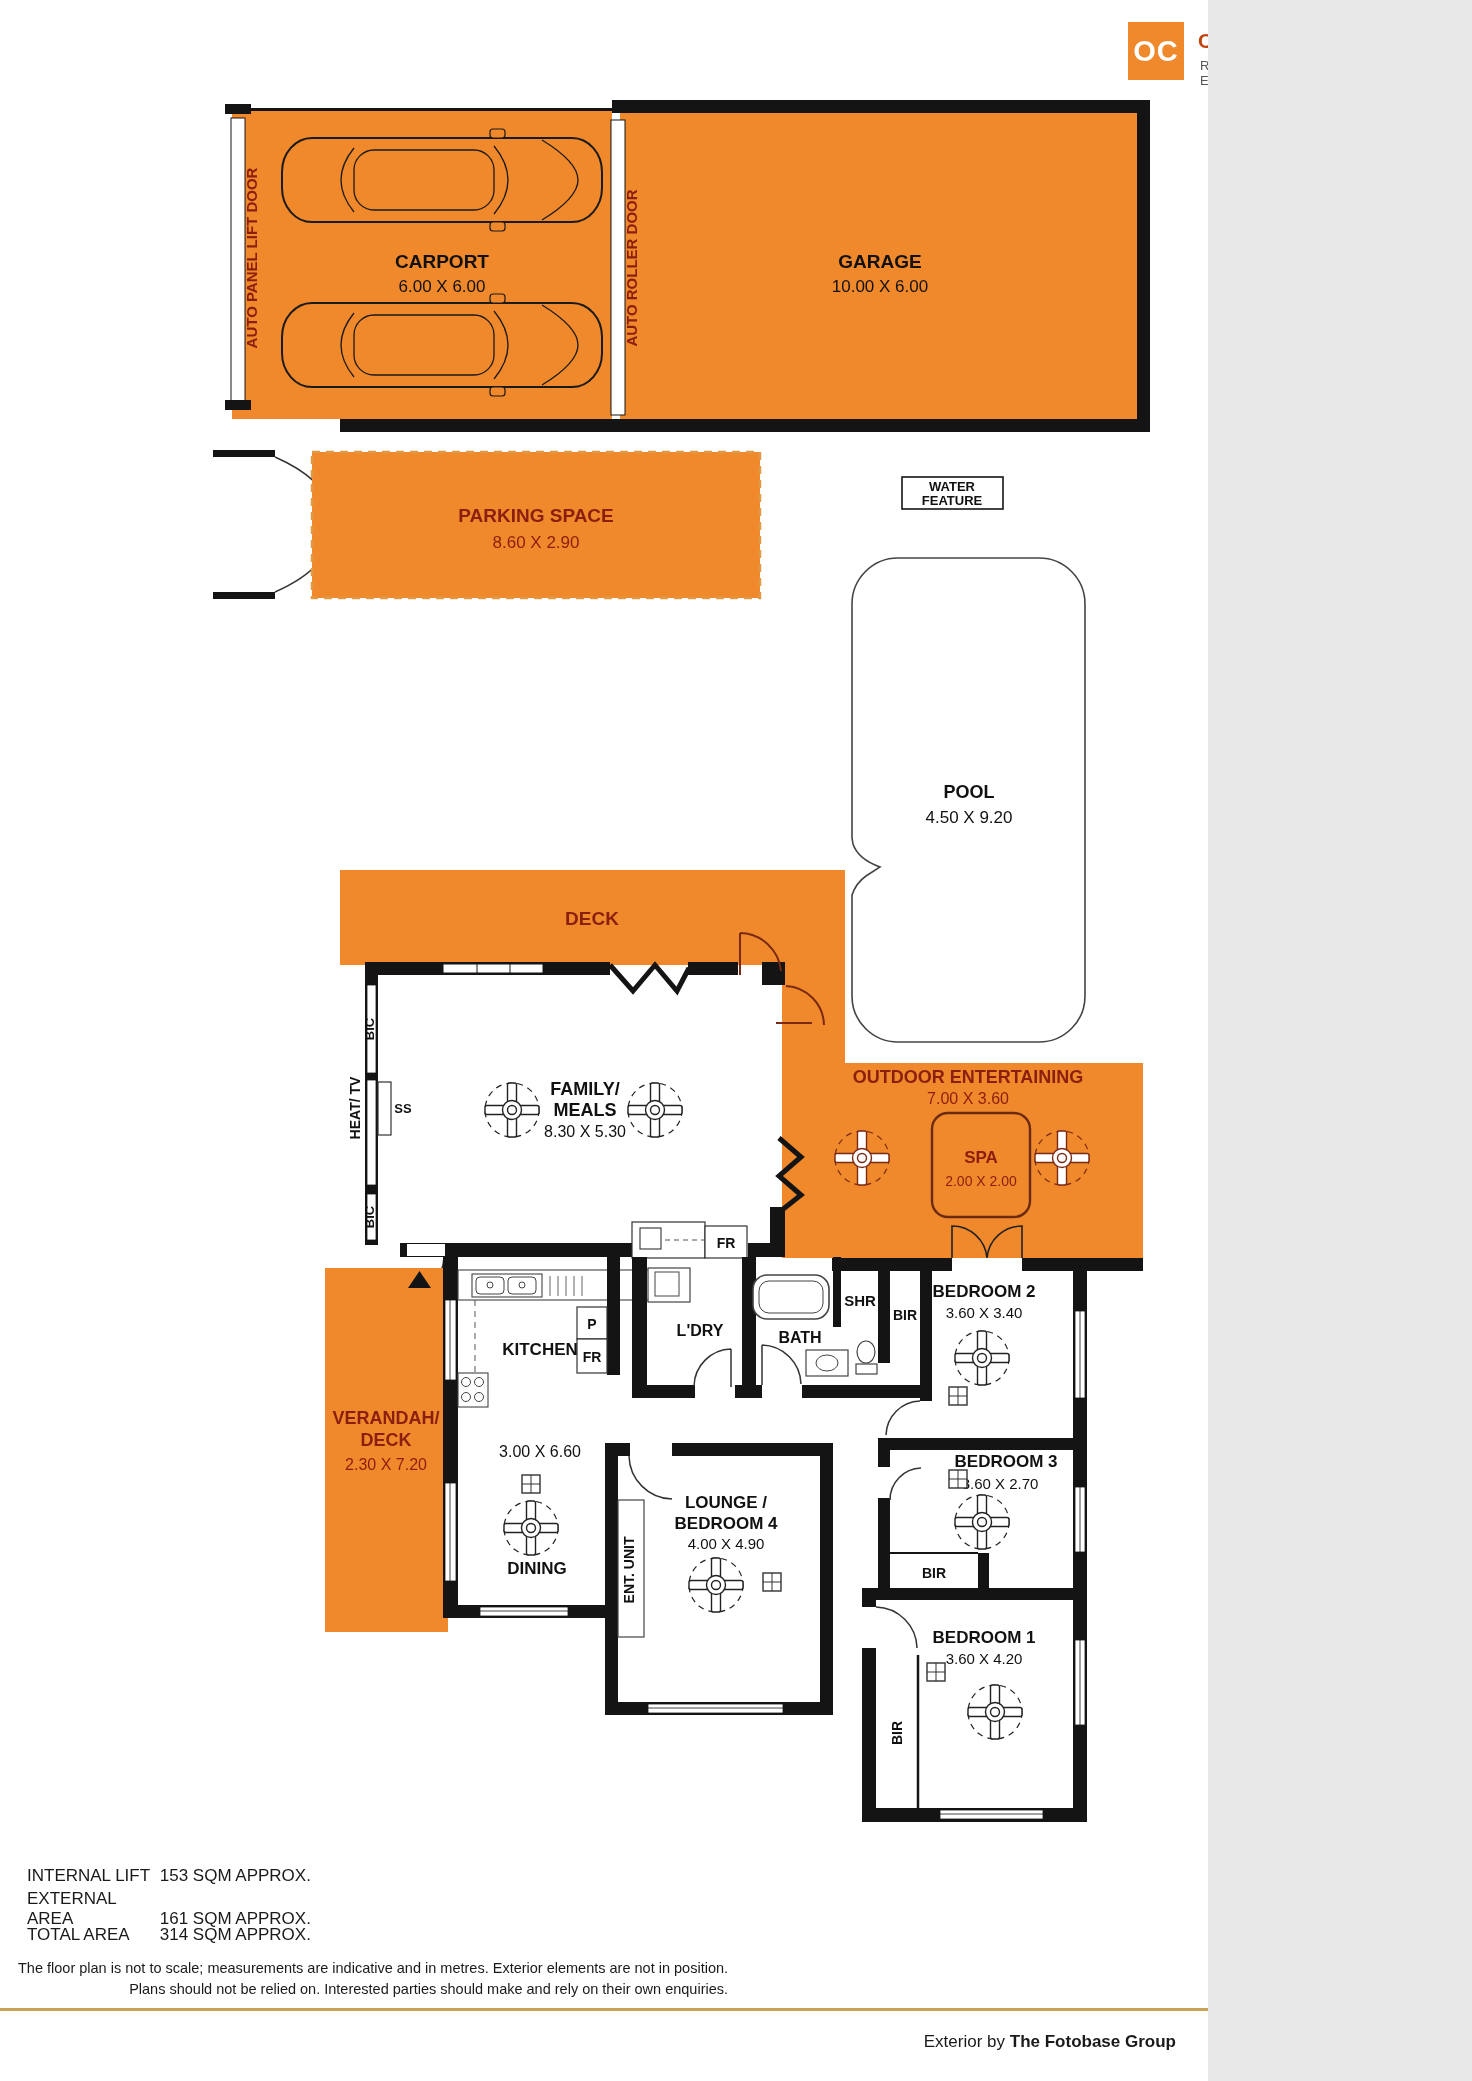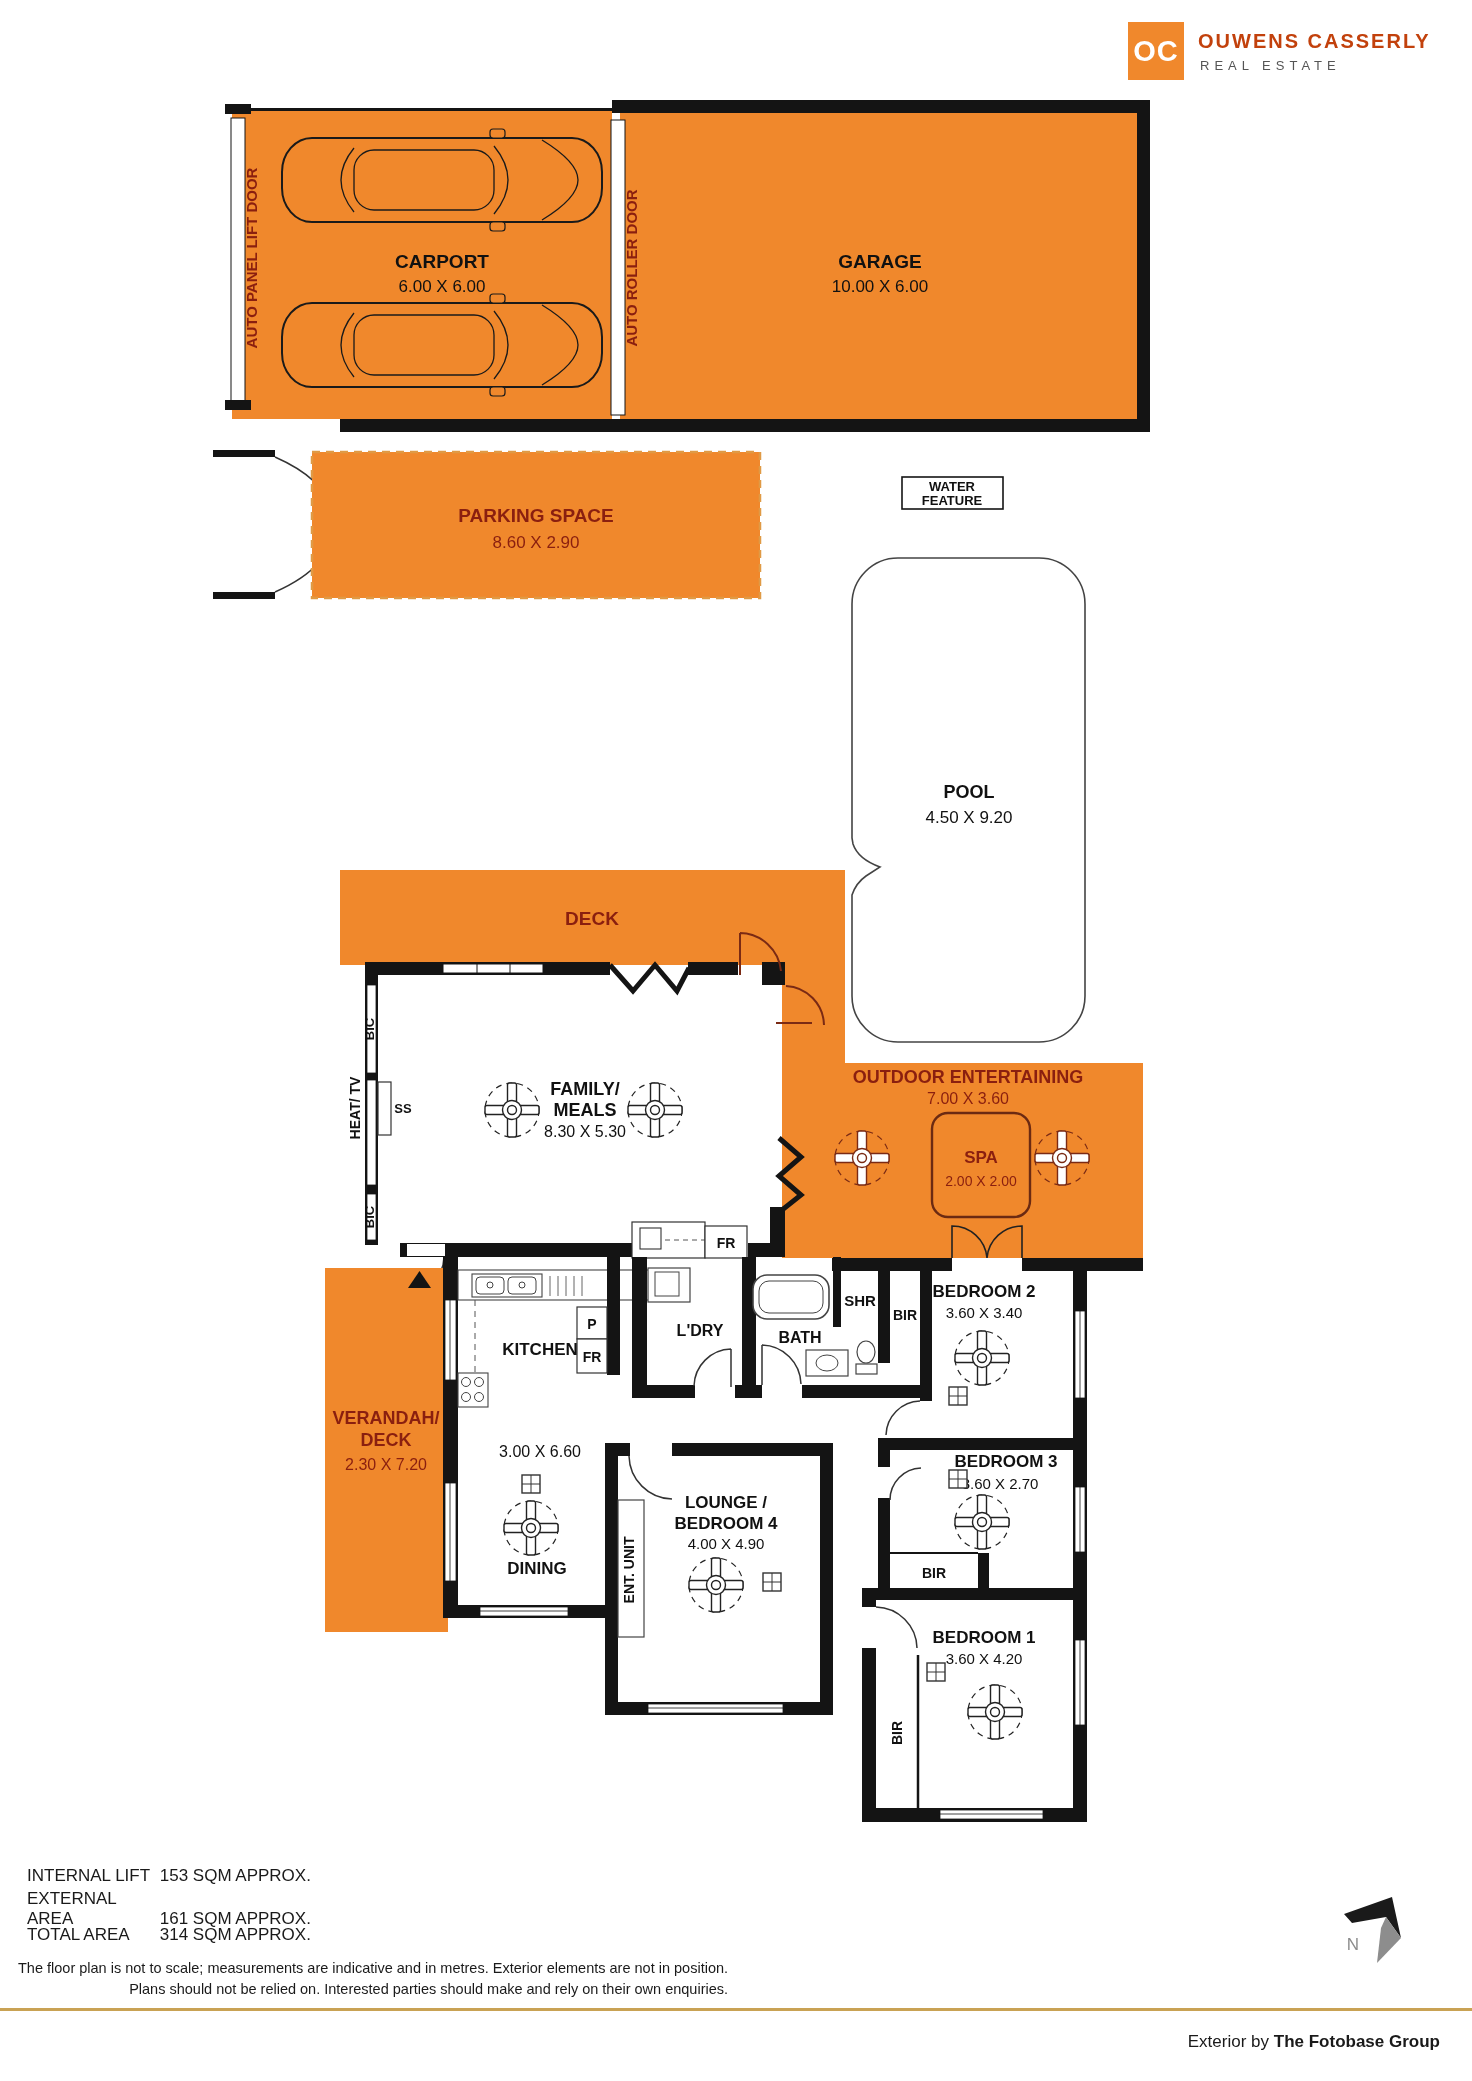--- a/index.html
+++ b/index.html
@@ -1,16 +1,16 @@
 <!DOCTYPE html>
 <html><head>
 <meta charset="utf-8">
 <style>
   html,body{margin:0;padding:0;background:#e8e8e8;}
-  #page{position:relative;width:1472px;height:2081px;background:#ffffff;
+  #page{position:relative;width:1208px;height:2081px;background:#ffffff;
         font-family:"Liberation Sans", sans-serif;overflow:hidden;}
   #plan-svg{position:absolute;left:0;top:0;}
   
   .logo-box{position:absolute;left:1128px;top:22px;width:56px;height:58px;
     background:#F0882C;display:flex;align-items:center;justify-content:center;}
   .logo-box span{color:#fff;font-size:29px;font-weight:bold;letter-spacing:1px;}
   .brand-name{position:absolute;left:1198px;top:30px;font-size:20px;font-weight:bold;
     letter-spacing:2px;color:#c2410c;white-space:nowrap;}
   .brand-tag{position:absolute;left:1200px;top:58px;font-size:13px;letter-spacing:5px;color:#555;}
   

